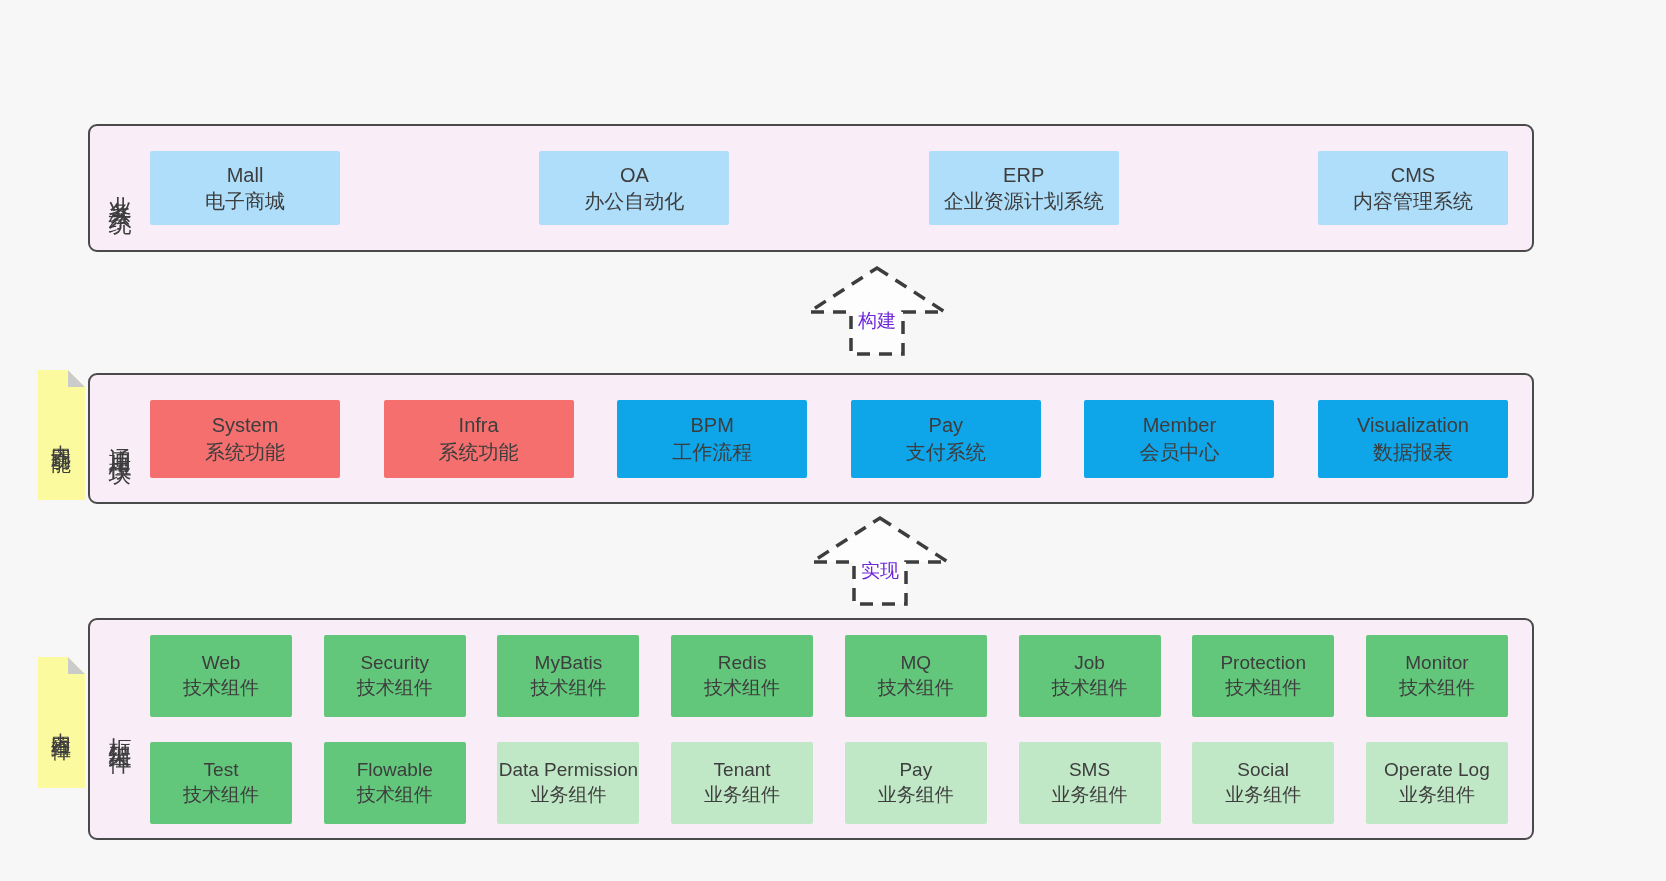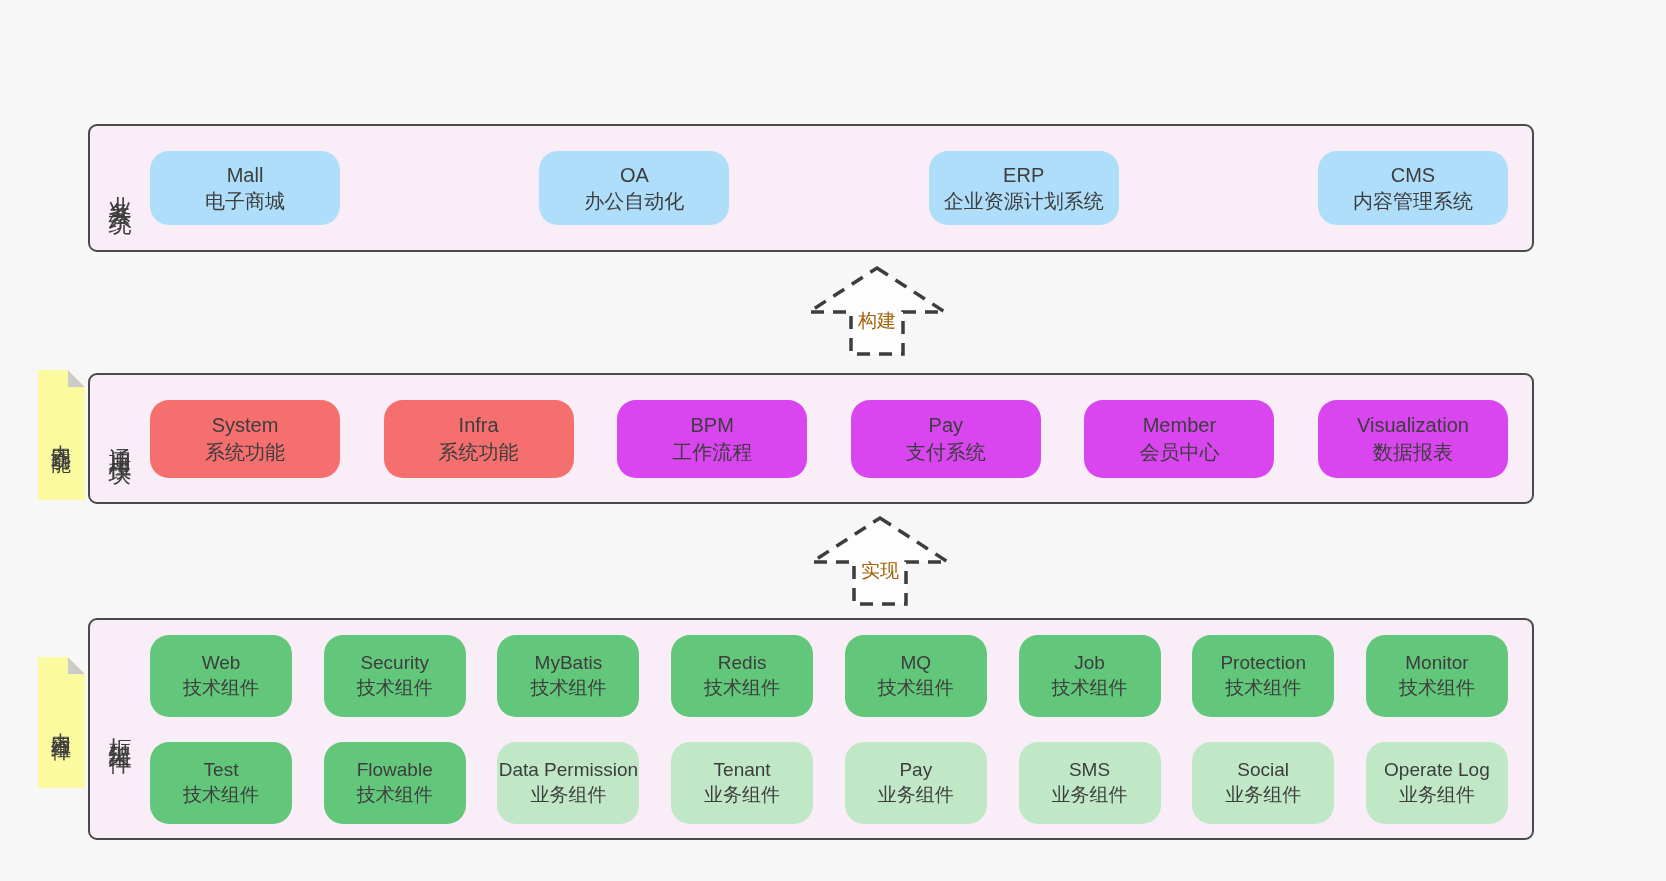--- a/index.html
+++ b/index.html
@@ -16,55 +16,55 @@
   #layer-business{top:124px;height:128px}
   #layer-modules{top:373px;height:131px}
   #layer-components{top:618px;height:222px}
   .label-col{flex:0 0 60px;display:flex;align-items:center;justify-content:center}
   .v-label{
     writing-mode:vertical-lr;text-orientation:upright;
     font-size:23px;letter-spacing:5px;color:#3d3d3d;line-height:1;
   }
   .row{flex:1;display:flex;align-items:center;justify-content:space-between;padding-right:24px}
   .box{
-    border-radius:19px;display:flex;flex-direction:column;align-items:center;
+    border-radius:2px;display:flex;flex-direction:column;align-items:center;
     justify-content:center;text-align:center;line-height:1.32;font-size:20px;
   }
   .row .box{width:190px;height:74px}
   #layer-modules .row .box{height:78px}
   .grid{
     flex:1;display:grid;grid-template-columns:repeat(8,142px);
     grid-template-rows:82px 82px;row-gap:25px;align-content:center;
     justify-content:space-between;padding-right:24px;
   }
   .grid .box{font-size:19px;line-height:1.28}
   .blue{background:#aedefa}
   .red{background:#f56f6f}
-  .pink{background:#d946ef}
+  .pink{background:#0ea5e9}
   .green{background:#62c77b}
   .light-green{background:#c0e8c6}
   .note{
     position:absolute;left:38px;width:47px;background:#fbfa9e;
     display:flex;align-items:center;justify-content:center;
     clip-path:polygon(0 0,calc(100% - 17px) 0,100% 17px,100% 100%,0 100%);
   }
   .note::after{
     content:"";position:absolute;top:0;right:0;width:17px;height:17px;
     background:#cbcbcb;clip-path:polygon(0 0,100% 100%,0 100%);
   }
   #note-functions{top:370px;height:130px}
   #note-components{top:657px;height:131px}
   .note .v-label{font-size:20px;letter-spacing:3px}
   .arrow{position:absolute;width:144px;height:94px}
   #arrow-build{left:805px;top:264px}
   #arrow-implement{left:808px;top:514px}
   .arrow svg{display:block}
   .arrow-label{
     position:absolute;left:50%;top:44px;transform:translateX(-50%);
-    font-size:19px;background:#fdfdfd;padding:0 3px;white-space:nowrap;color:#a16207;
+    font-size:19px;background:#fdfdfd;padding:0 3px;white-space:nowrap;color:#6d28d9;
   }
 </style>
 </head>
 <body>
 
 <div>
 
   <div class="layer" id="layer-business">
     <div class="label-col">
       <div class="v-label">业务系统</div>

